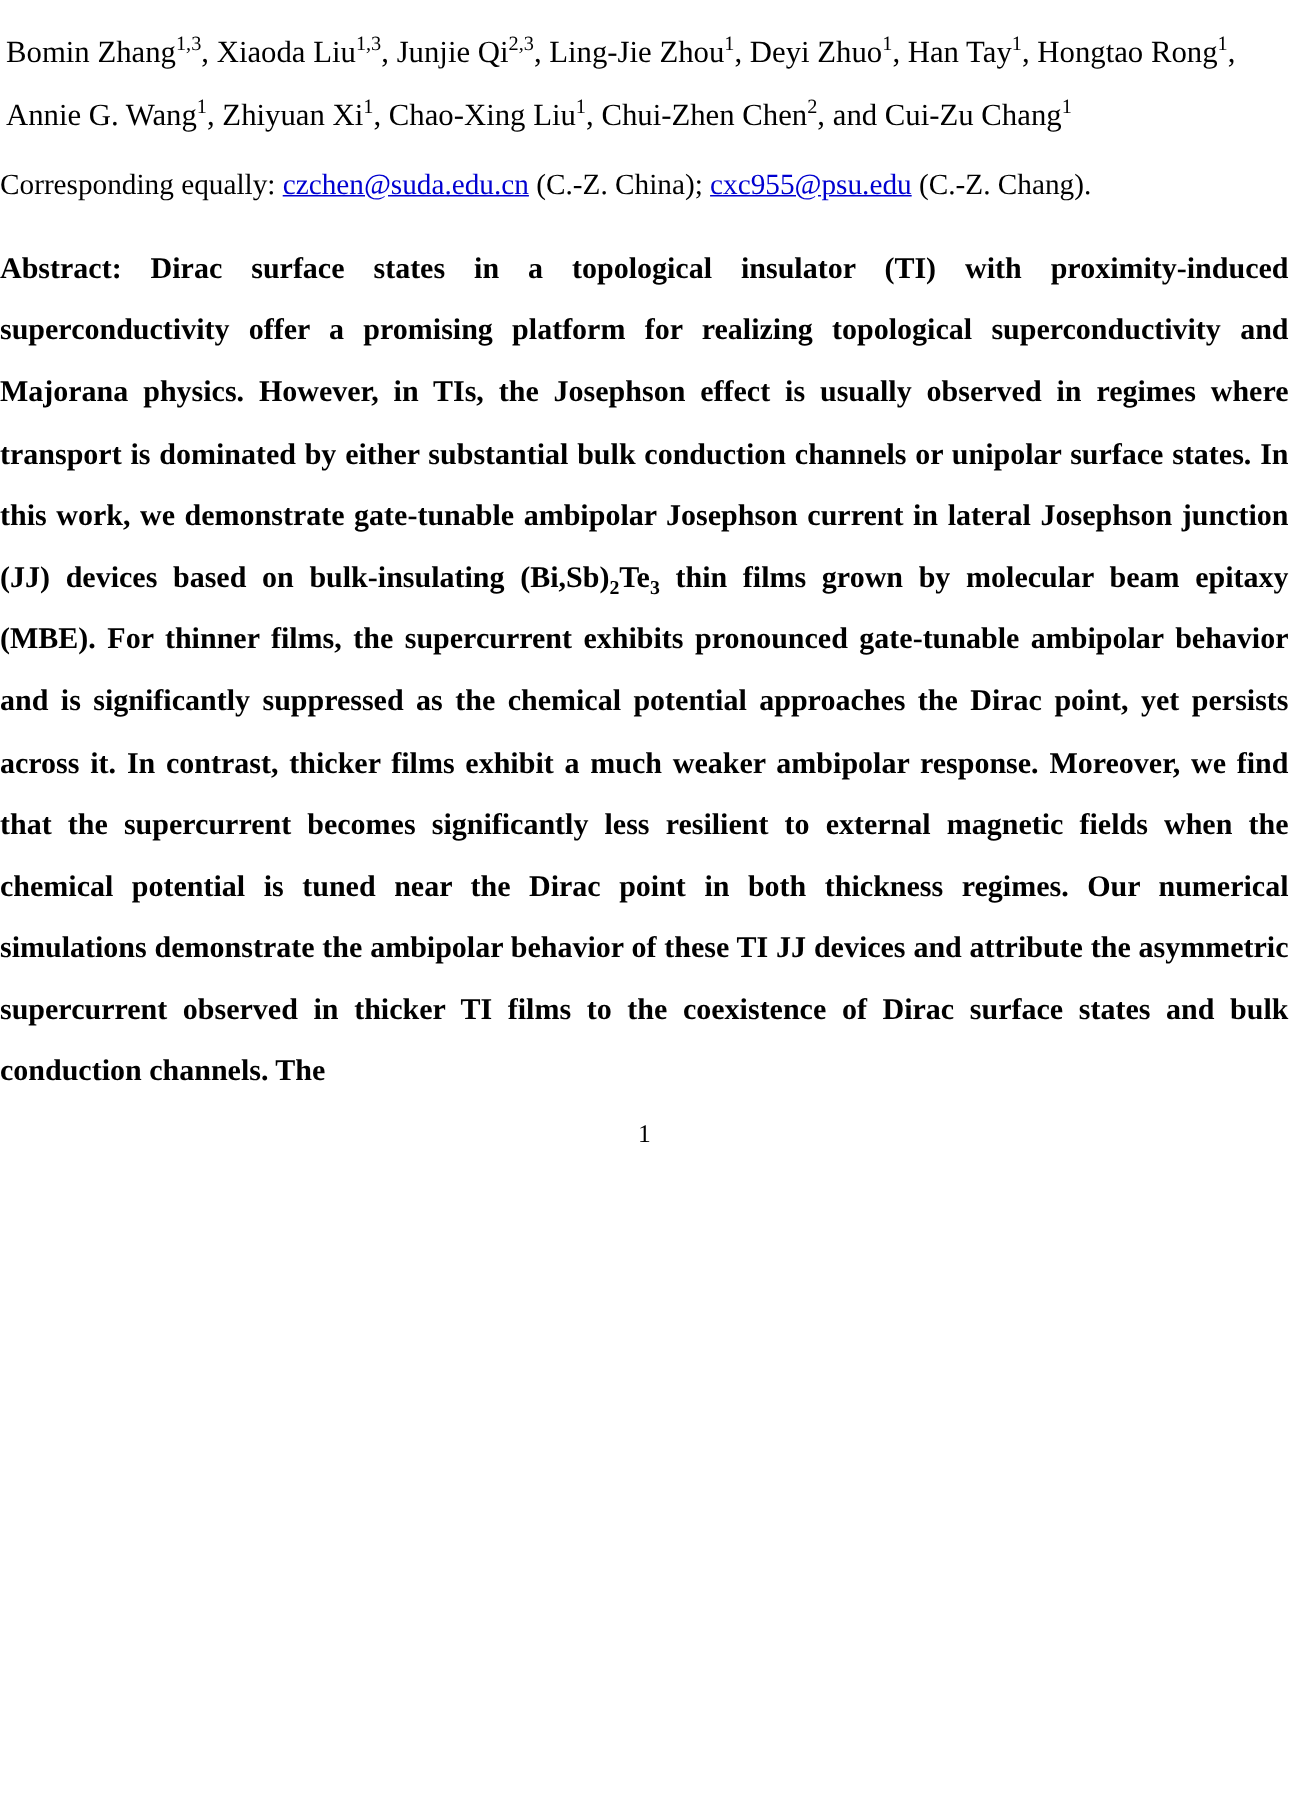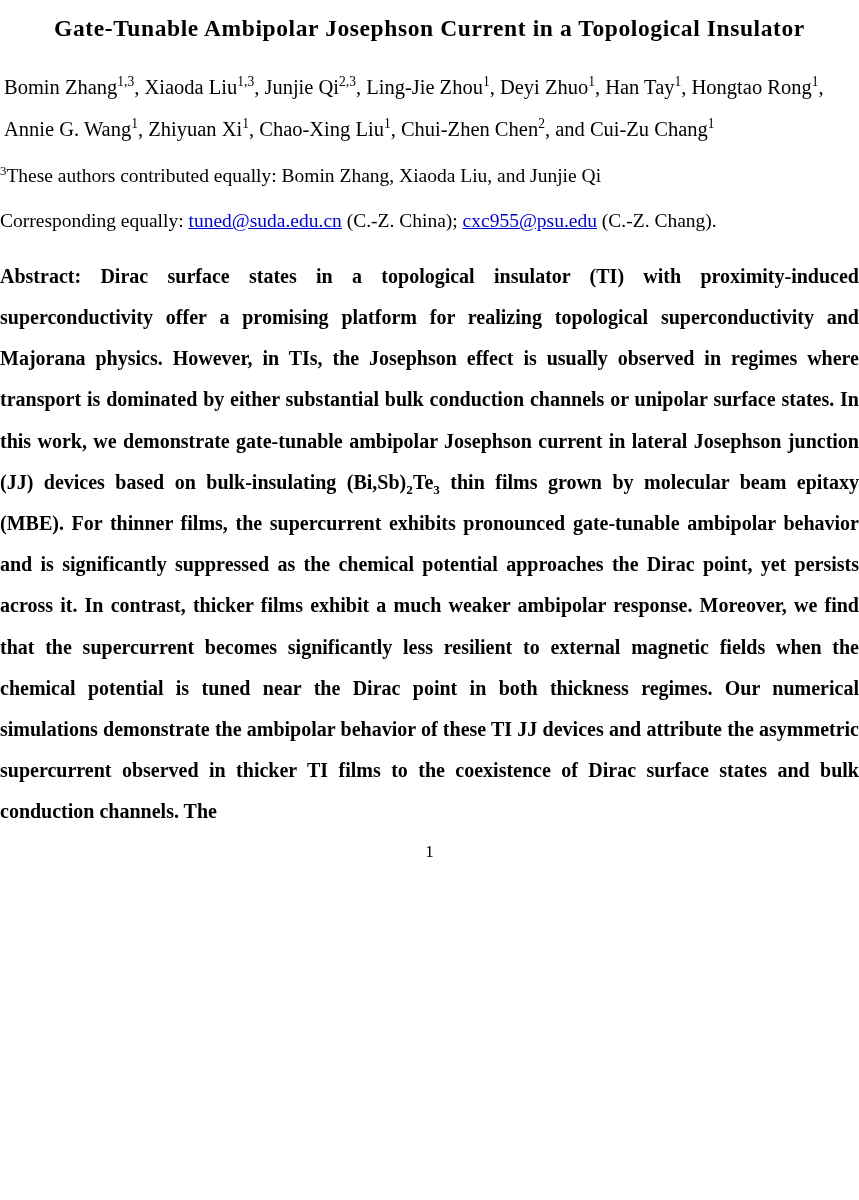--- a/index.html
+++ b/index.html
@@ -75,29 +75,27 @@
     font-size: 17px;
     margin-top: 10px;
   }
   .nowrap { white-space: nowrap; }
 </style>
 </head>
 <body>
 
 <div class="page">
 
-  <h1 class="title">Gate-Tunable Ambipolar Josephson Current in a Topological Insulator</h1>
 
   <div class="authors">
     <span class="nowrap"><span>Bomin Zhang</span><sup>1,3</sup></span><span>, </span><span class="nowrap"><span>Xiaoda Liu</span><sup>1,3</sup></span><span>, </span><span class="nowrap"><span>Junjie Qi</span><sup>2,3</sup></span><span>, </span><span class="nowrap"><span>Ling-Jie Zhou</span><sup>1</sup></span><span>, </span><span class="nowrap"><span>Deyi Zhuo</span><sup>1</sup></span><span>, </span><span class="nowrap"><span>Han Tay</span><sup>1</sup></span><span>, </span><span class="nowrap"><span>Hongtao Rong</span><sup>1</sup></span><span>, </span><span class="nowrap"><span>Annie G. Wang</span><sup>1</sup></span><span>, </span><span class="nowrap"><span>Zhiyuan Xi</span><sup>1</sup></span><span>, </span><span class="nowrap"><span>Chao-Xing Liu</span><sup>1</sup></span><span>, </span><span class="nowrap"><span>Chui-Zhen Chen</span><sup>2</sup></span><span>, and </span><span class="nowrap"><span>Cui-Zu Chang</span><sup>1</sup></span>
   </div>
 
 
 
-  <div class="affil"><sup>3</sup><span>These authors contributed equally: Bomin Zhang, Xiaoda Liu, and Junjie Qi</span></div>
 
-  <div class="corresponding"><span>Corresponding equally: </span><a class="email" href="#">tuned@suda.edu.cn</a><span> (C.-Z. China); </span><a class="email" href="#">cxc955@psu.edu</a><span> (C.-Z. Chang).</span></div>
+  <div class="corresponding"><span>Corresponding equally: </span><a class="email" href="#">czchen@suda.edu.cn</a><span> (C.-Z. China); </span><a class="email" href="#">cxc955@psu.edu</a><span> (C.-Z. Chang).</span></div>
 
   <div class="abstract"><span>Abstract: </span><span>Dirac surface states in a topological insulator (TI) with proximity-induced superconductivity offer a promising platform for realizing topological superconductivity and Majorana physics. However, in TIs, the Josephson effect is usually observed in regimes where transport is dominated by either substantial bulk conduction channels or unipolar surface states. In this work, we demonstrate gate-tunable ambipolar Josephson current in lateral Josephson junction (JJ) devices based on bulk-insulating (Bi,Sb)<sub>2</sub>Te<sub>3</sub> thin films grown by molecular beam epitaxy (MBE). For thinner films, the supercurrent exhibits pronounced gate-tunable ambipolar behavior and is significantly suppressed as the chemical potential approaches the Dirac point, yet persists across it. In contrast, thicker films exhibit a much weaker ambipolar response. Moreover, we find that the supercurrent becomes significantly less resilient to external magnetic fields when the chemical potential is tuned near the Dirac point in both thickness regimes. Our numerical simulations demonstrate the ambipolar behavior of these TI JJ devices and attribute the asymmetric supercurrent observed in thicker TI films to the coexistence of Dirac surface states and bulk conduction channels. The</span></div>
 
   <div class="pagenum">1</div>
 
 </div>
 
 </body></html>

